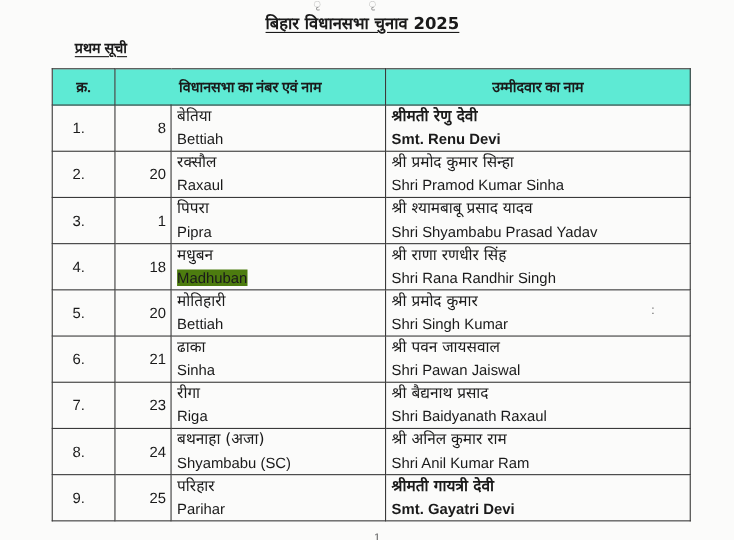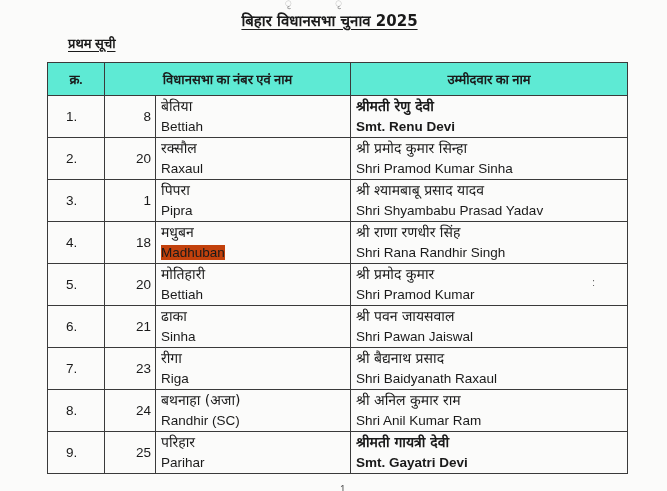--- a/index.html
+++ b/index.html
@@ -46,21 +46,21 @@
   table.cand tbody td { height: 41px; vertical-align: middle; font-size: 13.5px; }
   td.sn { padding-left: 18px !important; }
   td.num { text-align: right; padding-right: 4px !important; border-right: 1.3px solid #3a3a3a; }
   td.name, td.cand-cell { padding-left: 5px !important; }
   .line-hi {
     display: block; font-family: "DejaVu Sans", sans-serif; font-size: 14px;
     line-height: 19px; height: 20px;
   }
   .line-en { display: block; font-size: 13.5px; line-height: 19px; height: 20px; }
   .bold { font-weight: bold; }
-  .hl { background: #c2410c; }
+  .hl { background: #4d7c0f; }
   .stray-mark {
     position: absolute; left: 592px; top: 276px; font-size: 11px; color: #666;
   }
   .page-number {
     position: absolute; left: 340px; top: 484px; font-size: 10px; color: #555;
   }
 </style>
 </head>
 <body>
 
@@ -133,21 +133,21 @@
       </tr>
       <tr>
         <td class="sn">5.</td>
         <td class="num">20</td>
         <td class="name">
           <span class="line-hi">मोतिहारी</span>
           <span class="line-en"><span class="">Bettiah</span></span>
         </td>
         <td class="cand-cell">
           <span class="line-hi">श्री प्रमोद कुमार</span>
-          <span class="line-en">Shri Pramod Kumar</span>
+          <span class="line-en">Shri Singh Kumar</span>
         </td>
       </tr>
       <tr>
         <td class="sn">6.</td>
         <td class="num">21</td>
         <td class="name">
           <span class="line-hi">ढाका</span>
           <span class="line-en"><span class="">Sinha</span></span>
         </td>
         <td class="cand-cell">
@@ -165,21 +165,21 @@
         <td class="cand-cell">
           <span class="line-hi">श्री बैद्यनाथ प्रसाद</span>
           <span class="line-en">Shri Baidyanath Raxaul</span>
         </td>
       </tr>
       <tr>
         <td class="sn">8.</td>
         <td class="num">24</td>
         <td class="name">
           <span class="line-hi">बथनाहा (अजा)</span>
-          <span class="line-en"><span class="">Randhir (SC)</span></span>
+          <span class="line-en"><span class="">Shyambabu (SC)</span></span>
         </td>
         <td class="cand-cell">
           <span class="line-hi">श्री अनिल कुमार राम</span>
           <span class="line-en">Shri Anil Kumar Ram</span>
         </td>
       </tr>
       <tr>
         <td class="sn">9.</td>
         <td class="num">25</td>
         <td class="name">

